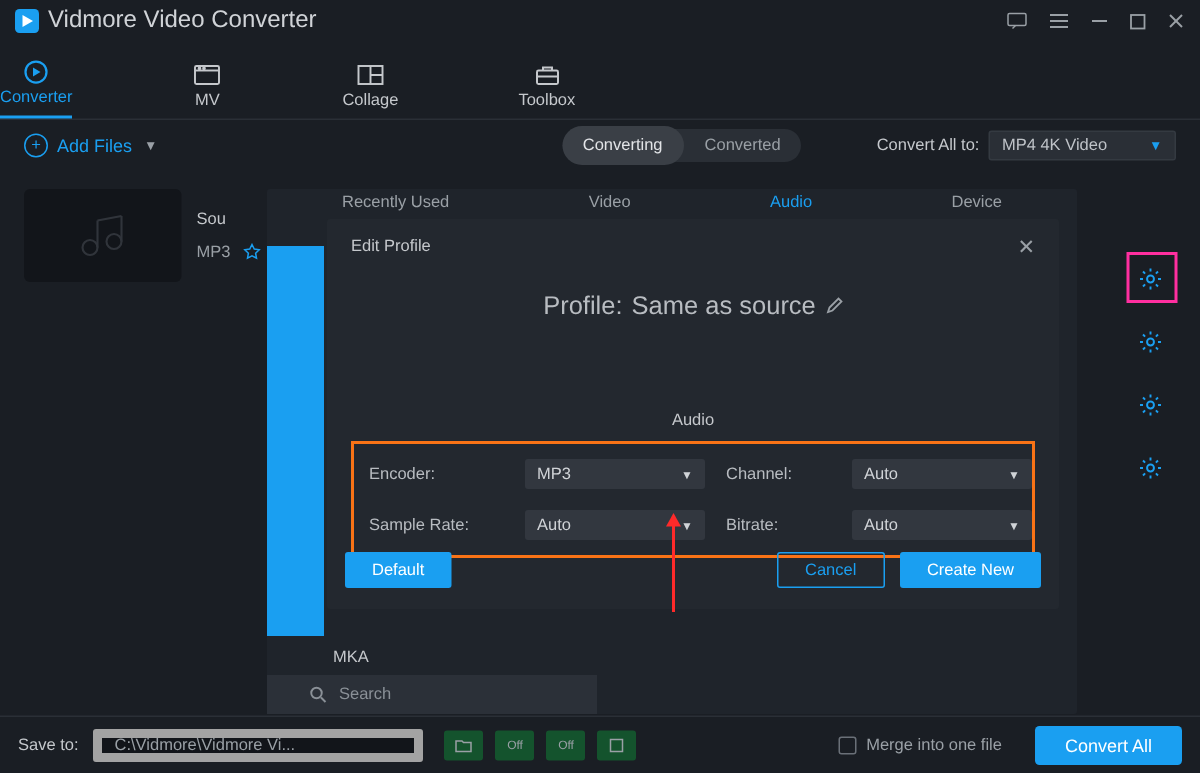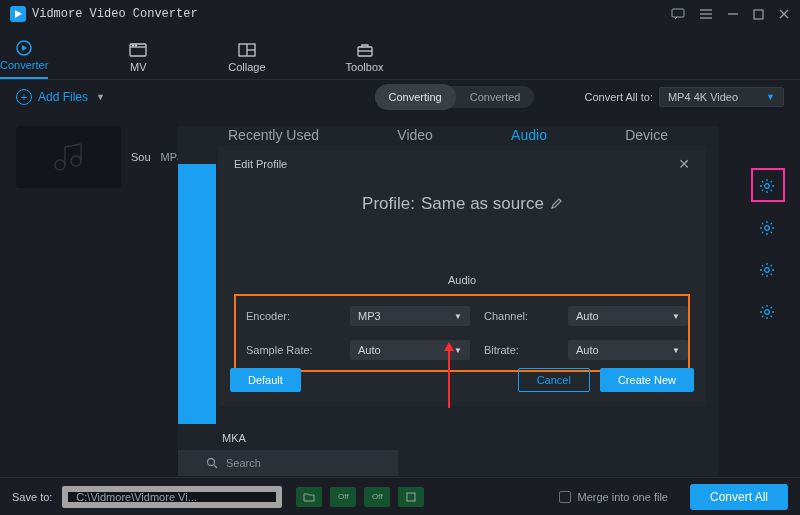--- a/index.html
+++ b/index.html
@@ -1,20 +1,20 @@
 <!DOCTYPE html>
 <html><head>
 <meta charset="utf-8">
 <style>
   * { box-sizing: border-box; margin: 0; padding: 0; font-family: "Segoe UI", Arial, sans-serif; }
   body { width: 800px; height: 515px; background: #1a1e24; color: #c5c8cc; font-size: 12px; overflow: hidden; position: relative; }
   
   .titlebar { height: 28px; display: flex; align-items: center; padding: 0 10px; background: #1a1e24; }
   .titlebar .logo { width: 16px; height: 16px; background: #1a9ff1; border-radius: 3px; display: flex; align-items: center; justify-content: center; margin-right: 6px; }
-  .titlebar .title { font-size: 12px; color: #d0d3d7; font-family: Liberation Mono, monospace; }
+  .titlebar .title { font-size: 16px; color: #d0d3d7; }
   .titlebar .spacer { flex: 1; }
   .titlebar .winctl { display: flex; gap: 14px; align-items: center; }
   .winctl svg, .winctl span { color: #9aa0a6; }
 
   
   .mainnav { height: 52px; display: flex; justify-content: flex-start; align-items: flex-end; gap: 80px; border-bottom: 1px solid #2a2f36; }
   .mainnav .tab { display: flex; flex-direction: column; align-items: center; gap: 2px; padding-bottom: 6px; color: #c5c8cc; font-size: 11px; cursor: pointer; }
   .mainnav .tab.active { color: #1a9ff1; border-bottom: 2px solid #1a9ff1; }
   .mainnav .tab .ticon { width: 20px; height: 18px; display:flex; align-items:center; justify-content:center; }
 
@@ -28,33 +28,33 @@
   .pill .pbtn.active { background: #3a3f46; color: #e2e4e7; }
   .convall { margin-left: 40px; display: flex; align-items: center; gap: 6px; font-size: 11px; color: #c5c8cc; }
   .convall .dropdown { background: #2a2f36; border: 1px solid #343a41; border-radius: 2px; padding: 3px 8px; display:flex; align-items:center; gap: 28px; color: #bfc3c8; font-size: 11px; cursor:pointer; }
   .convall .dropdown .chev { color: #1a9ff1; font-size: 9px; }
 
   
   .content { position: relative; padding: 12px 16px 0 16px; }
   .fileitem { display: flex; align-items: center; gap: 10px; }
   .thumb { width: 105px; height: 62px; background: #12151a; border-radius: 4px; display:flex; align-items:center; justify-content:center; }
   .thumb svg { opacity: .35; }
-  .fileinfo { display:flex; gap: 10px; }
+  .fileinfo { display:flex; flex-direction:column; gap: 10px; }
   .fileinfo .sou { color: #c5c8cc; font-size: 11px; }
   .fileinfo .row2 { display:flex; align-items:center; gap: 8px; color:#9aa0a6; font-size:11px; }
 
   
   .sideicons { position:absolute; right: 22px; top: 175px; display:flex; flex-direction:column; gap: 20px; }
   .sideicons .sicon { width: 22px; height: 22px; display:flex; align-items:center; justify-content:center; cursor:pointer; }
   .sideicons .sicon svg { stroke:#1a9ff1; }
   .pinkbox { position:absolute; right: 15px; top: 168px; width: 34px; height: 34px; border: 2px solid #ff2fa0; }
 
   
   .profilepanel { position:absolute; left: 178px; top: 126px; width: 540px; height: 350px; background: #1f242b; border-radius: 2px; z-index: 5; }
-  .profilepanel .hdrstrip { position:absolute; left:0; top:0; right:0; height: 18px; display:flex; align-items:center; padding: 0 50px; font-size:14px; color:#9aa0a6; justify-content: space-between; }
+  .profilepanel .hdrstrip { position:absolute; left:0; top:0; right:0; height: 18px; display:flex; align-items:center; padding: 0 50px; font-size:11px; color:#9aa0a6; justify-content: space-between; }
   .hdrstrip .audiot { color:#1a9ff1; }
 
   
   .profilepanel .sidebar { position:absolute; left:0; top:38px; width: 38px; height: 260px; background:#1a9ff1; }
 
   .editprofile { position:absolute; left: 40px; top: 20px; right: 12px; bottom: 70px; background:#23282f; border-radius:2px; padding: 10px 16px 16px 16px; }
   .editprofile .eptitle { display:flex; align-items:center; justify-content:space-between; }
   .editprofile .eptitle .t { font-size: 11px; color:#c5c8cc; }
   .editprofile .eptitle .close { color:#9aa0a6; cursor:pointer; font-size:14px; }
   .editprofile .profrow { margin-top: 22px; display:flex; align-items:center; gap: 6px; font-size:17px; color:#b8bcc1;justify-content:center; }

